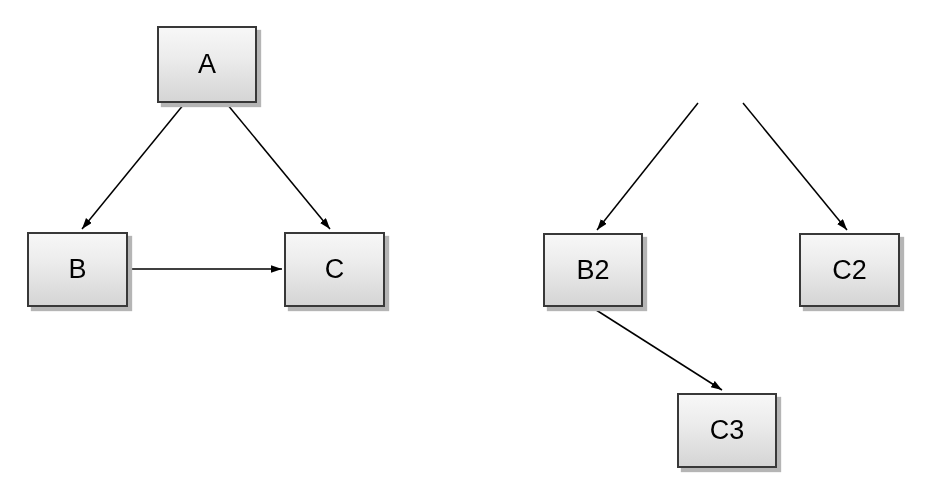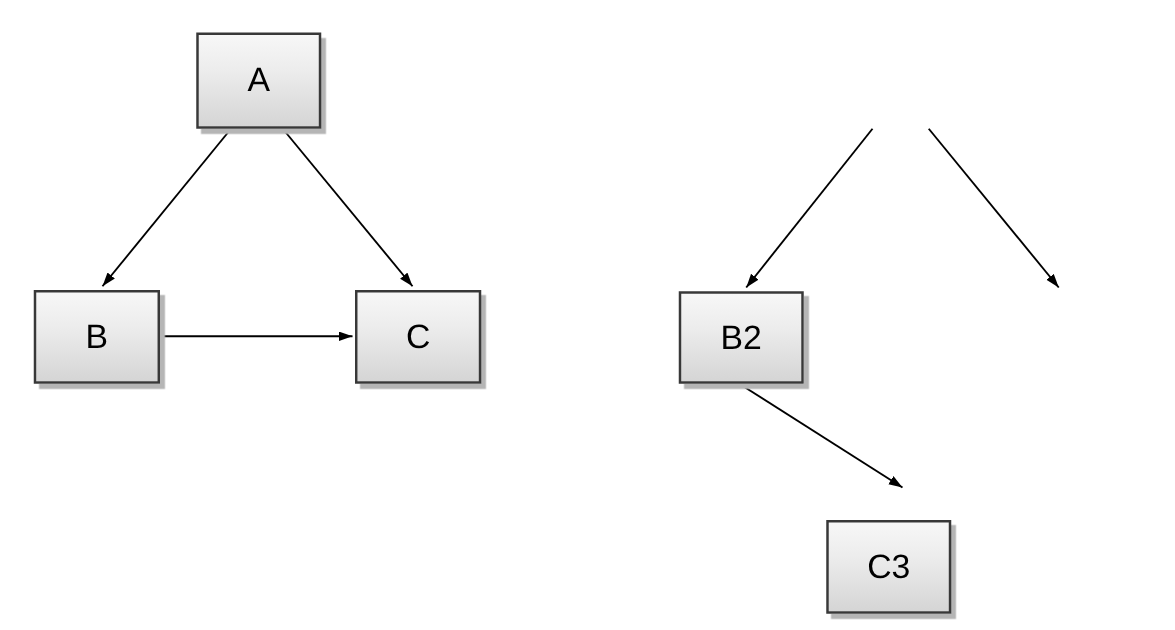--- a/index.html
+++ b/index.html
@@ -61,16 +61,19 @@
     </div>
     <div class="node" style="left: 27px; top: 232px; width: 101px; height: 75px;">
       <span class="node-label">B</span>
     </div>
     <div class="node" style="left: 284px; top: 232px; width: 101px; height: 75px;">
       <span class="node-label">C</span>
     </div>
     <div class="node" style="left: 543px; top: 233px; width: 100px; height: 74px; text-align: center;">
       <span class="node-label">B2</span>
     </div>
-    <div class="node" style="left: 661px; top: 393px; width: 100px; height: 75px; margin-top: 23px;">
+    <div class="node" style="left: 799px; top: 233px; width: 101px; height: 74px;">
+      <span class="node-label">C2</span>
+    </div>
+    <div class="node" style="left: 677px; top: 393px; width: 100px; height: 75px;">
       <span class="node-label">C3</span>
     </div>
   </div>
 
 </body></html>

